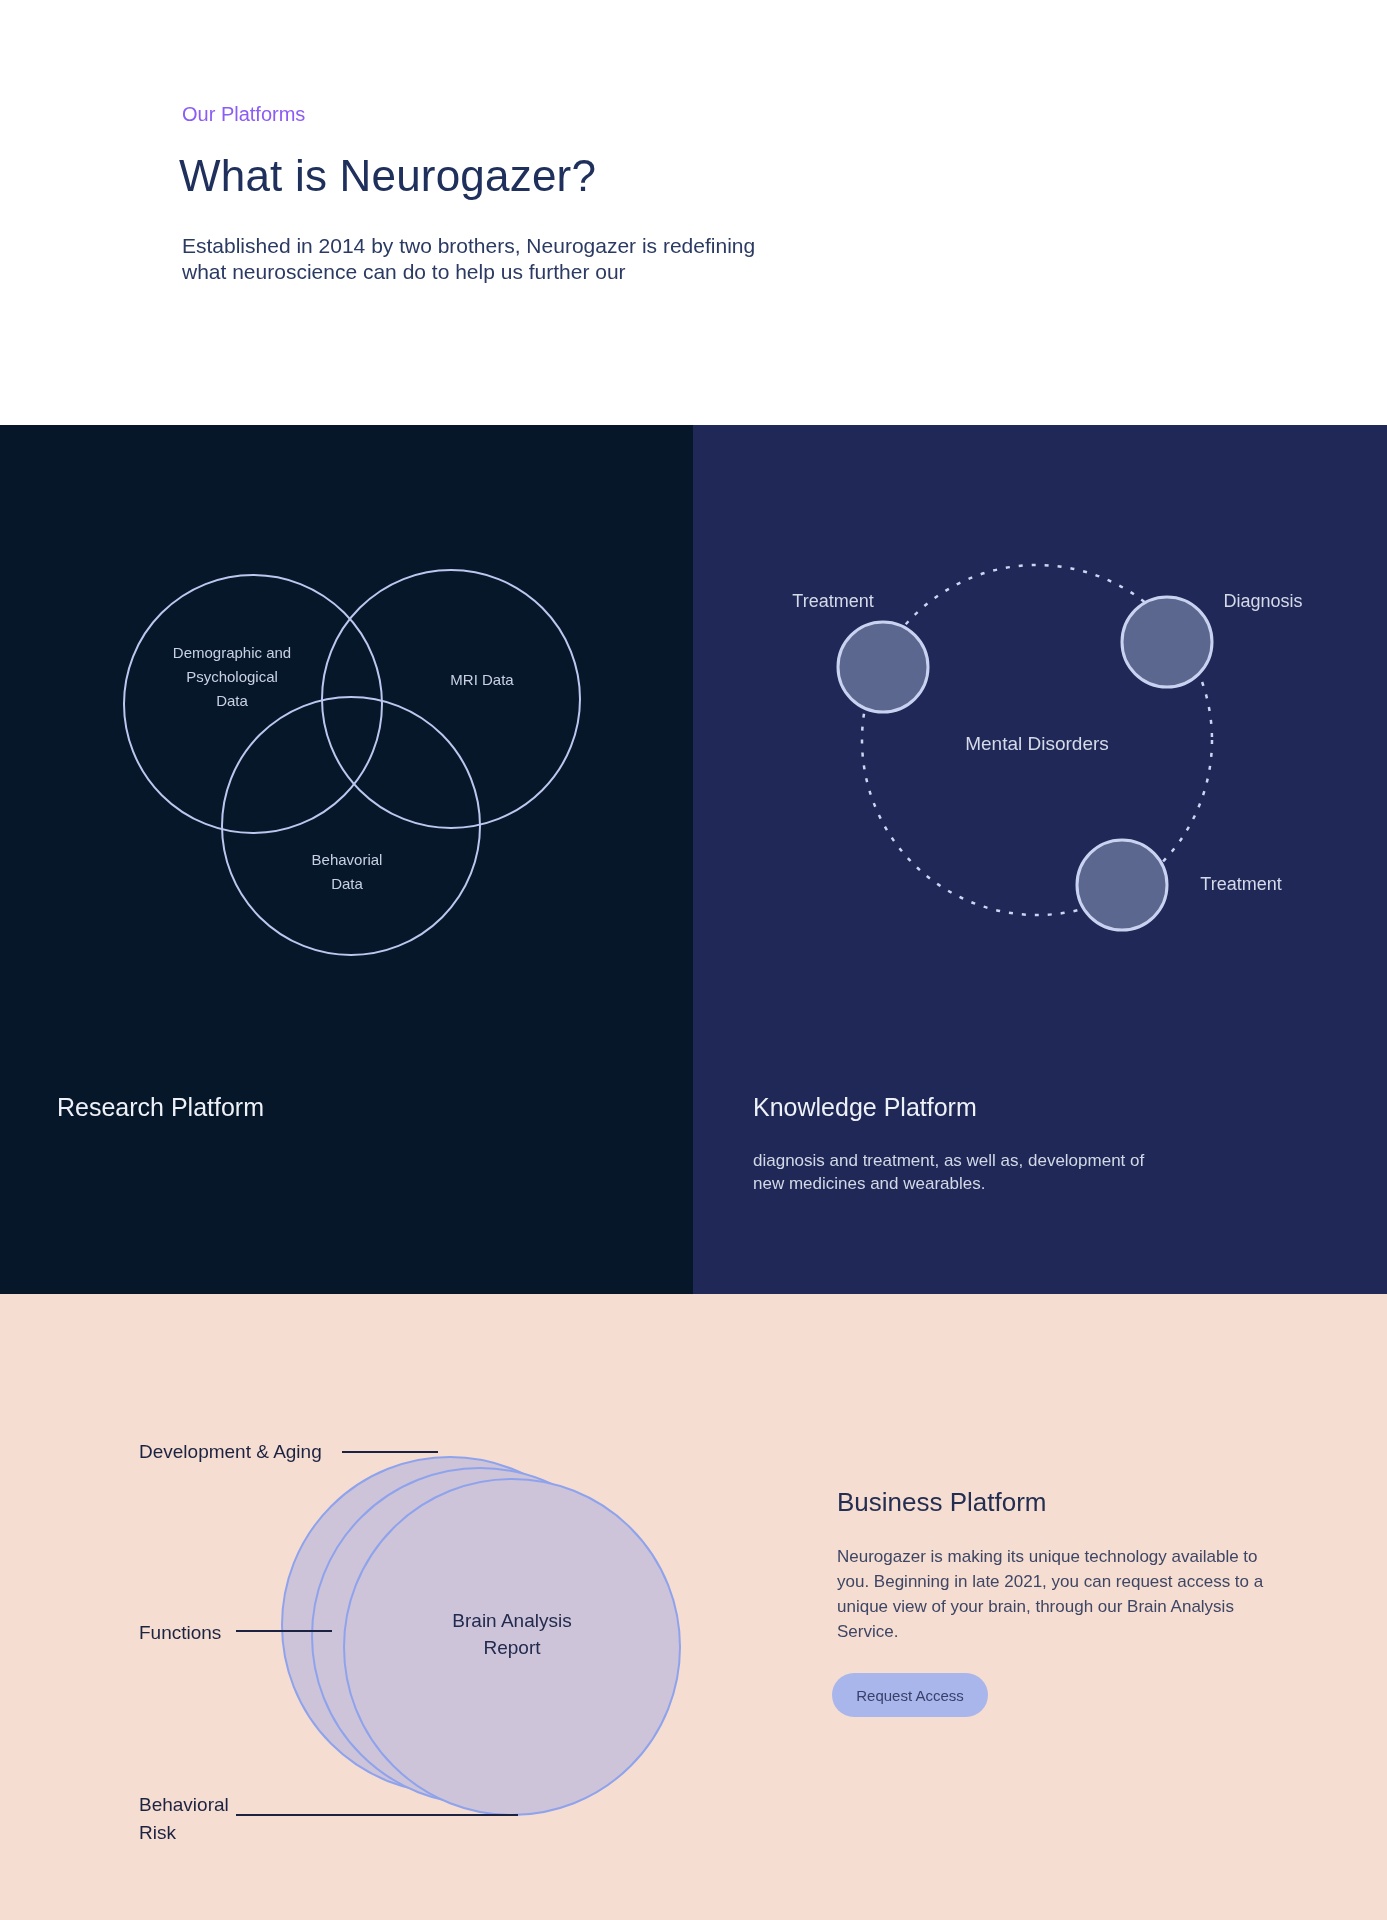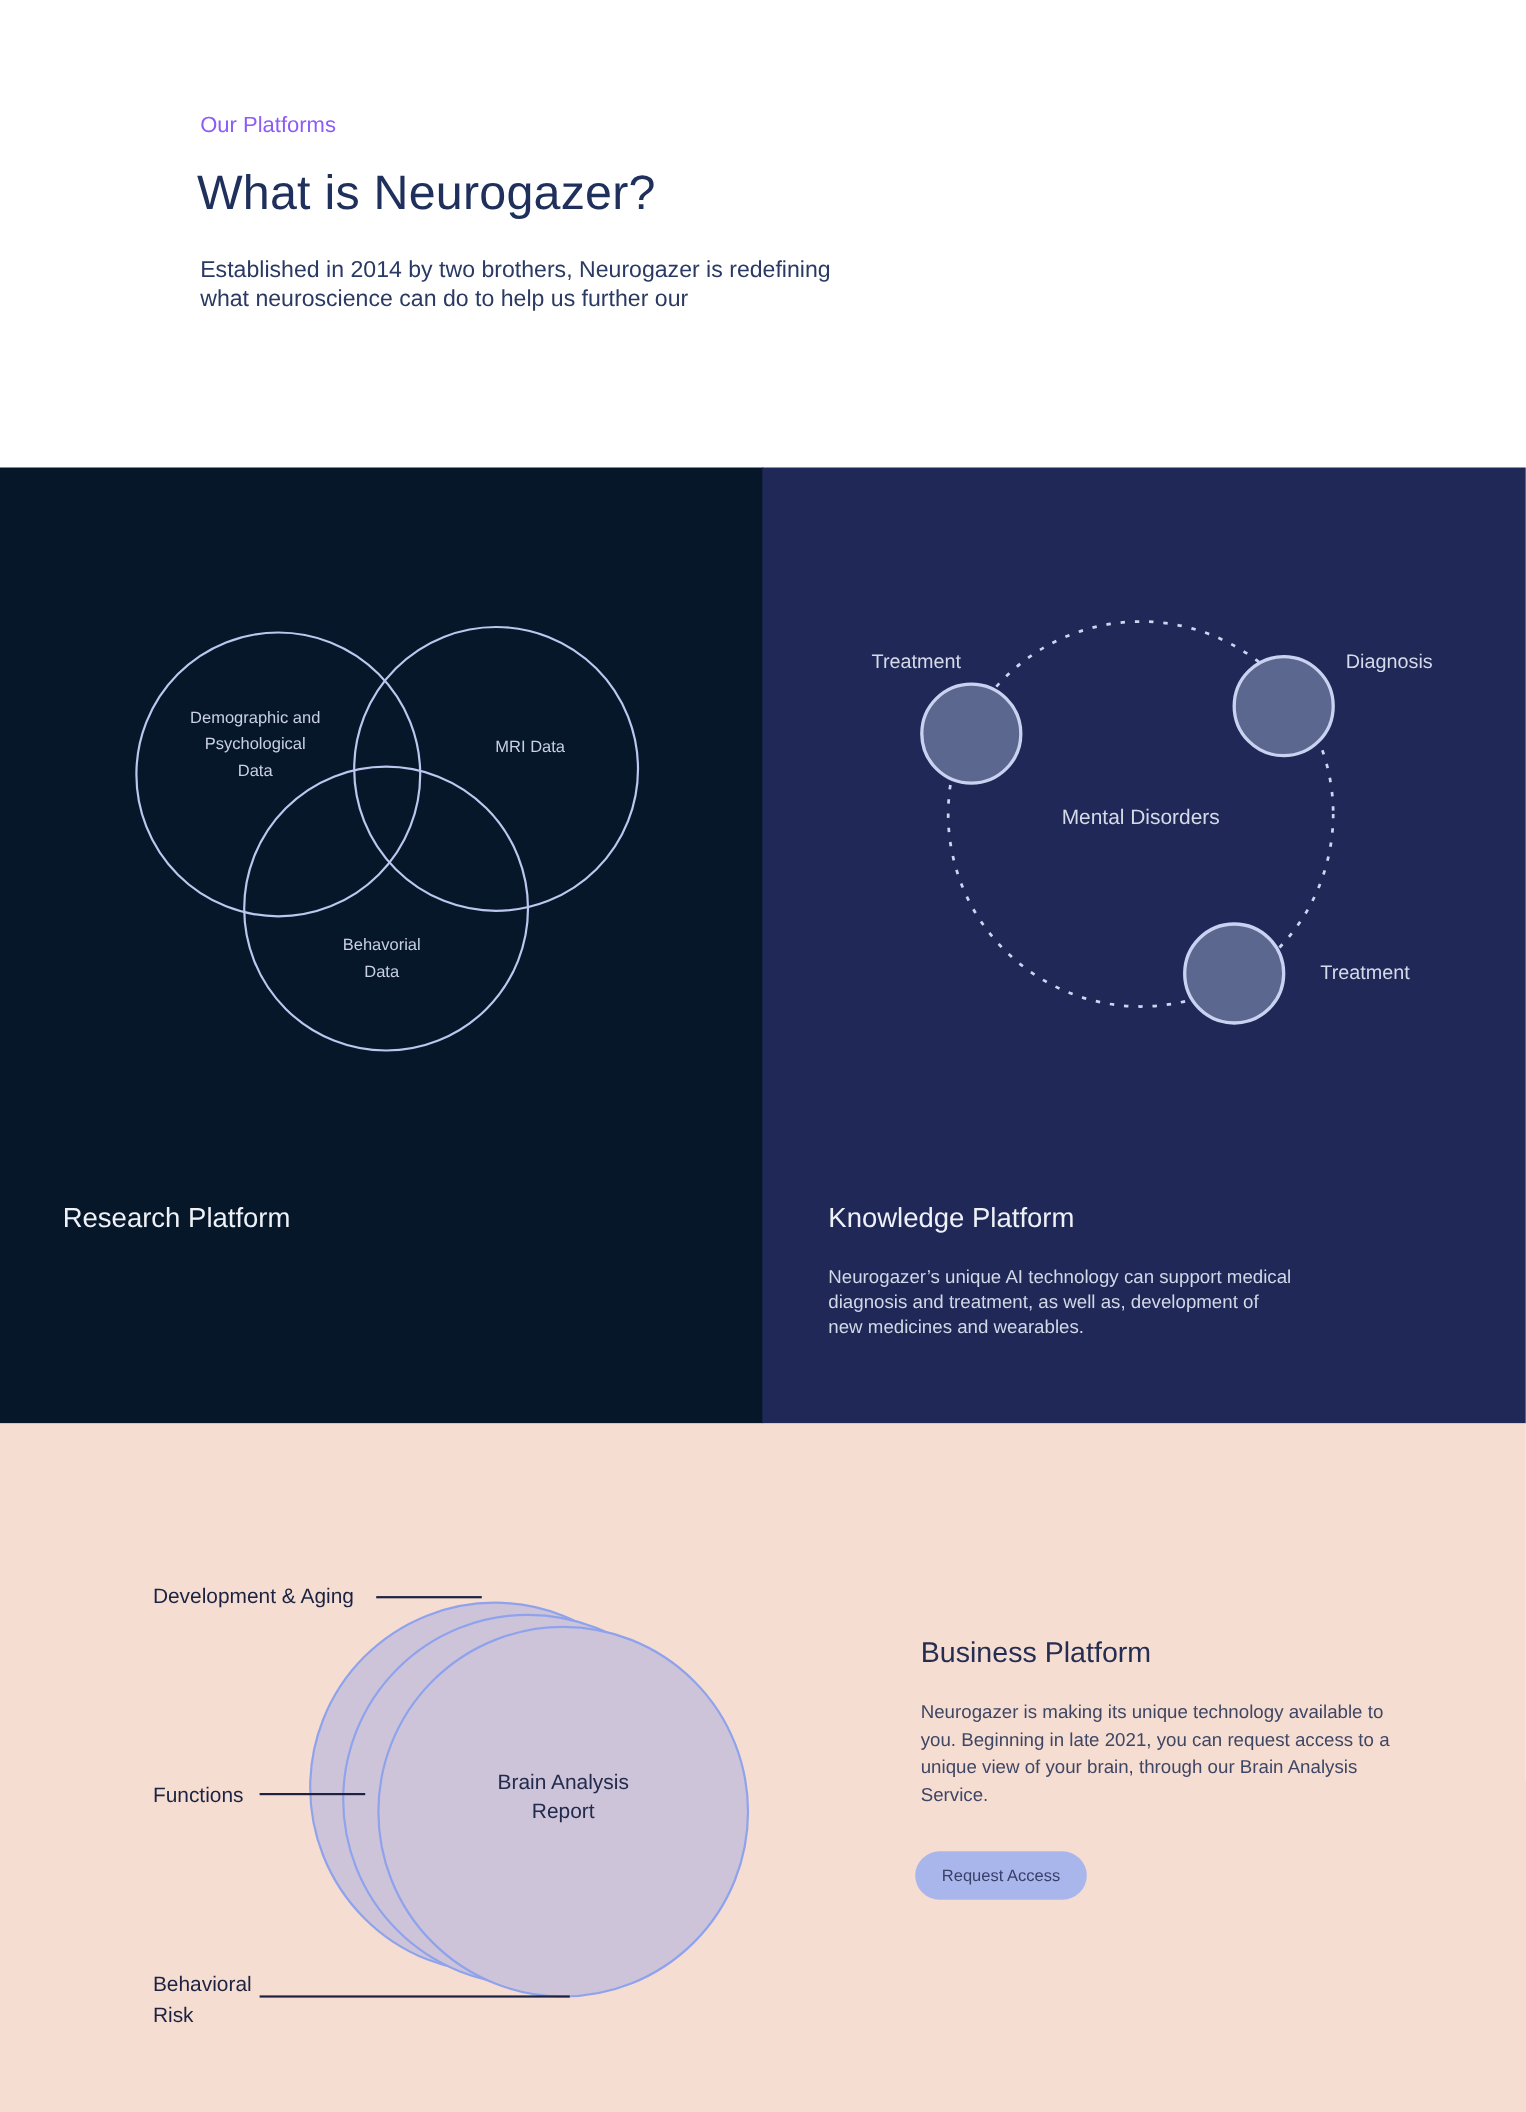--- a/index.html
+++ b/index.html
@@ -75,21 +75,20 @@
     <circle class="node" cx="190" cy="242" r="45"></circle>
     <circle class="node" cx="474" cy="217" r="45"></circle>
     <circle class="node" cx="429" cy="460" r="45"></circle>
   </svg>
   <div class="abs cycle-label" style="left:50px;top:165px;width:180px;">Treatment</div>
   <div class="abs cycle-label" style="left:480px;top:165px;width:180px;">Diagnosis</div>
   <div class="abs cycle-label cycle-center" style="left:234px;top:308px;width:220px;">Mental Disorders</div>
   <div class="abs cycle-label" style="left:458px;top:448px;width:180px;">Treatment</div>
   <div class="abs panel-h" style="left:60px;top:666px;">Knowledge Platform</div>
   <div class="abs" style="left:60px;top:724px;width:560px;">
-    <div class="panel-line">Neurogazer’s unique AI technology can support medical</div>
     <div class="panel-line">diagnosis and treatment, as well as, development of</div>
     <div class="panel-line">new medicines and wearables.</div>
   </div>
 </div>
 
 <div class="abs peach">
   <svg class="abs" style="left:270px;top:156px;" width="420" height="375" viewBox="0 0 420 375">
     <circle class="ring" cx="180" cy="175" r="168"></circle>
     <circle class="ring" cx="210" cy="186" r="168"></circle>
     <circle class="ring" cx="242" cy="197" r="168"></circle>
@@ -112,14 +111,14 @@
   </div>
   <div class="abs p3-line" style="left:236px;top:520px;width:282px;"></div>
 
   <div class="abs biz-h" style="left:837px;top:192px;font-weight:400;">Business Platform</div>
   <div class="abs" style="left:837px;top:250px;width:440px;">
     <div class="biz-line">Neurogazer is making its unique technology available to</div>
     <div class="biz-line">you. Beginning in late 2021, you can request access to a</div>
     <div class="biz-line">unique view of your brain, through our Brain Analysis</div>
     <div class="biz-line">Service.</div>
   </div>
-  <button class="abs btn" style="left:832px;top:389px;">Request Access</button>
+  <button class="abs btn" style="left:832px;top:379px;">Request Access</button>
 </div>
 
 </body></html>

